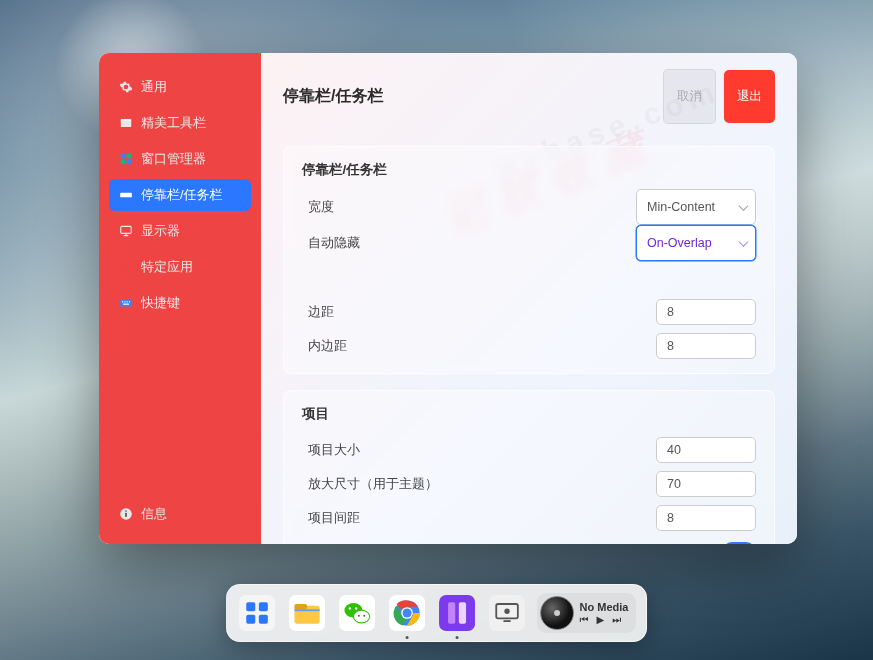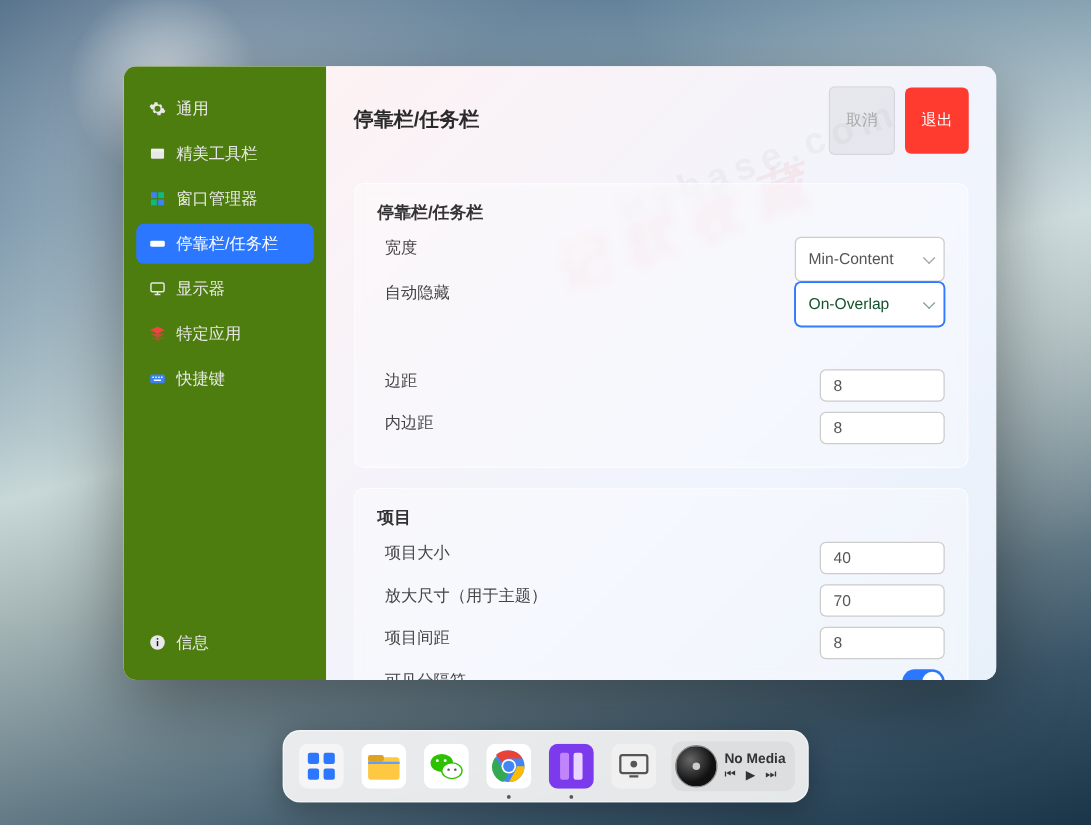--- a/index.html
+++ b/index.html
@@ -1,37 +1,37 @@
 <!DOCTYPE html>
 <html><head>
 <meta charset="utf-8">
 <style>
 * { margin: 0; padding: 0; box-sizing: border-box; font-family: -apple-system, "Segoe UI", sans-serif; }
 body { width: 873px; height: 660px; overflow: hidden; position: relative; background: linear-gradient(180deg, #5a7a95 0%, #8fa8b8 30%, #d8e0e0 60%, #4a6478 100%); }
 .wallpaper { position: absolute; inset: 0; background: radial-gradient(ellipse at 20% 15%, rgba(255,255,255,0.4) 0%, transparent 35%), radial-gradient(ellipse at 80% 30%, rgba(220,230,235,0.5) 0%, transparent 40%), linear-gradient(165deg, #3a5a78 0%, #6a8aa0 20%, #c8d8d8 45%, #a8b8b8 55%, #3a5568 85%, #1a3548 100%); }
 .wallpaper::before { content:''; position:absolute; inset:0; background: radial-gradient(circle at 15% 10%, rgba(255,255,255,0.6) 0%, transparent 8%), radial-gradient(circle at 45% 25%, rgba(255,255,255,0.3) 0%, transparent 15%); }
 .window { position: absolute; left: 99px; top: 53px; width: 698px; height: 491px; background: #fff; border-radius: 10px; box-shadow: 0 20px 60px rgba(0,0,0,0.4); display: flex; overflow: hidden; }
-.sidebar { width: 162px; background: #4d7c0f; color: #e8e8e8; display: flex; flex-direction: column; padding: 18px 10px 10px 10px; font-size: 13px; }
+.sidebar { width: 162px; background: #ef4444; color: #e8e8e8; display: flex; flex-direction: column; padding: 18px 10px 10px 10px; font-size: 13px; }
 .sidebar-item { display: flex; align-items: center; gap: 8px; padding: 7px 10px; border-radius: 6px; cursor: pointer; margin-bottom: 4px; }
 .sidebar-item.active { background: #2b77ff; color: #fff; }
 .sidebar-spacer { flex: 1; }
 .icon { width: 14px; height: 14px; display: inline-flex; align-items: center; justify-content: center; flex-shrink: 0; }
 .content { flex: 1; background: linear-gradient(135deg, #fdf2f4 0%, #f0f4fd 60%, #e8f0fa 100%); display: flex; flex-direction: column; }
 .header { display: flex; align-items: center; padding: 16px 22px 14px 22px; }
 .header-title { font-size: 16px; font-weight: 600; color: #2a2a2a; flex: 1; }
 .btn { font-size: 12.5px; padding: 18px 13px; border-radius: 5px; border: none; cursor: pointer; margin-left: 8px; }
 .btn-cancel { background: rgba(0,0,0,0.05); color: #aaa; border:1px solid rgba(0,0,0,0.07);}
 .btn-exit { background: #ff3b30; color: #ffffff; font-weight: 500; }
 .scroll-area { flex: 1; overflow-y: auto; padding: 0 22px 20px 22px; }
 .section { background: rgba(255,255,255,0.35); border: 1px solid rgba(255,255,255,0.6); border-radius: 8px; margin-top: 8px; padding: 14px 18px 10px 18px; backdrop-filter: blur(4px); }
 .section-title { font-size: 13.5px; font-weight: 600; color: #333; margin-bottom: 10px; }
-.row { display: flex; align-items: flex-start; min-height: 34px; font-size: 13px; color: #444; }
+.row { display: flex; align-items: center; min-height: 34px; font-size: 13px; color: #444; }
 .row-label { flex: 1; padding-left: 6px; }
 .select { width: 120px; height: 36px; border: 1px solid #ccc; border-radius: 5px; background: #fff; padding: 0 24px 0 10px; font-size: 12.5px; color: #555; position: relative; display: flex; align-items: center; cursor: pointer; }
-.select.focused { border-color: #2b77ff; color: #14532d; box-shadow: 0 0 0 0.5px #2b77ff; }
+.select.focused { border-color: #2b77ff; color: #6d28d9; box-shadow: 0 0 0 0.5px #2b77ff; }
 .select::after { content: ''; position: absolute; right: 8px; top: 50%; width: 6px; height: 6px; border-right: 1.5px solid currentColor; border-bottom: 1.5px solid currentColor; transform: translateY(-65%) rotate(45deg); opacity: 0.55; }
 .numinput { width: 100px; height: 26px; border: 1px solid #ccc; border-radius: 5px; background: #fff; padding: 0 10px; font-size: 12.5px; color: #555; text-align: left; }
 .toggle { width: 34px; height: 20px; background: #2b77ff; border-radius: 10px; position: relative; cursor: pointer; }
 .toggle::after { content: ''; position: absolute; right: 2px; top: 2px; width: 16px; height: 16px; background: #fff; border-radius: 50%; }
 .dock { position: absolute; left: 50%; bottom: 18px; transform: translateX(-50%); background: rgba(245,245,245,0.92); border-radius: 14px; padding: 8px 10px; display: flex; align-items: center; gap: 10px; box-shadow: 0 6px 24px rgba(0,0,0,0.3); border:1px solid rgba(255,255,255,0.6);justify-content:space-between; }
 .dock-item { width: 40px; height: 40px; border-radius: 9px; display: flex; align-items: center; justify-content: center; cursor: pointer; position: relative; }
 .dock-item svg { width: 36px; height: 36px; }
 .dock-indicator { position: absolute; bottom: -6px; left: 50%; transform: translateX(-50%); width: 3px; height: 3px; background: #555; border-radius: 50%; }
 .dock-media { display: flex; align-items: center; background: rgba(0,0,0,0.04); border-radius: 9px; padding-right: 8px; gap: 6px; height: 40px; }
 .dock-media-art { width: 34px; height: 34px; border-radius: 50%; margin-left:3px; background: radial-gradient(circle at 35% 35%, #666 0%, #111 60%); border:1px solid #888; position:relative; overflow:hidden; }

